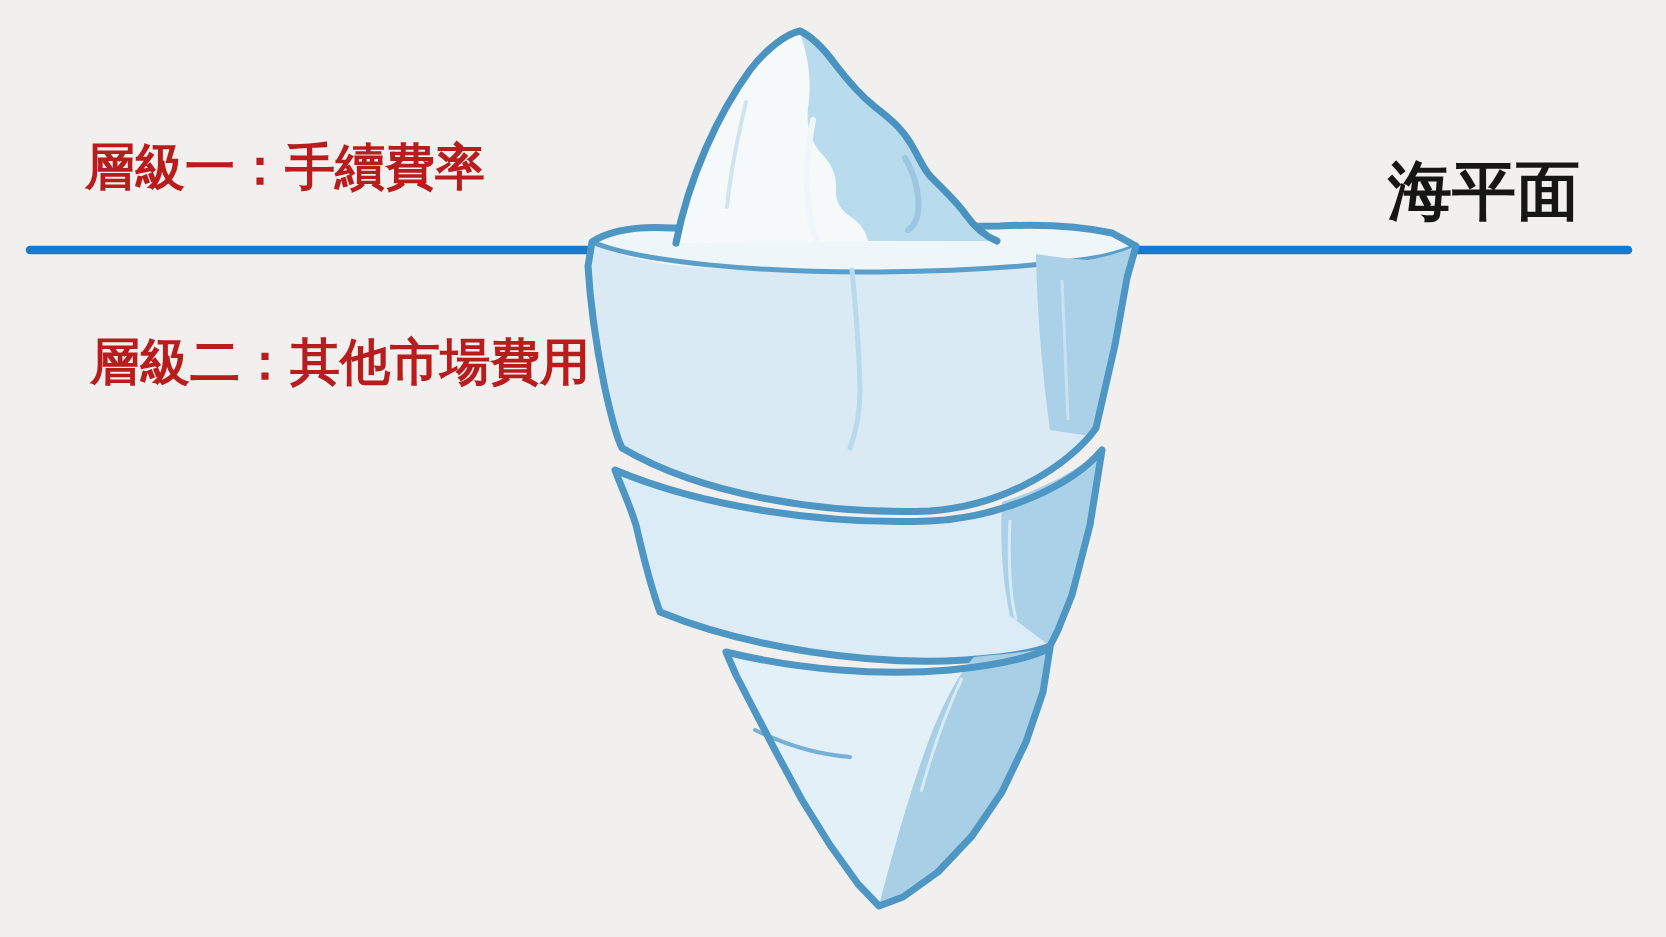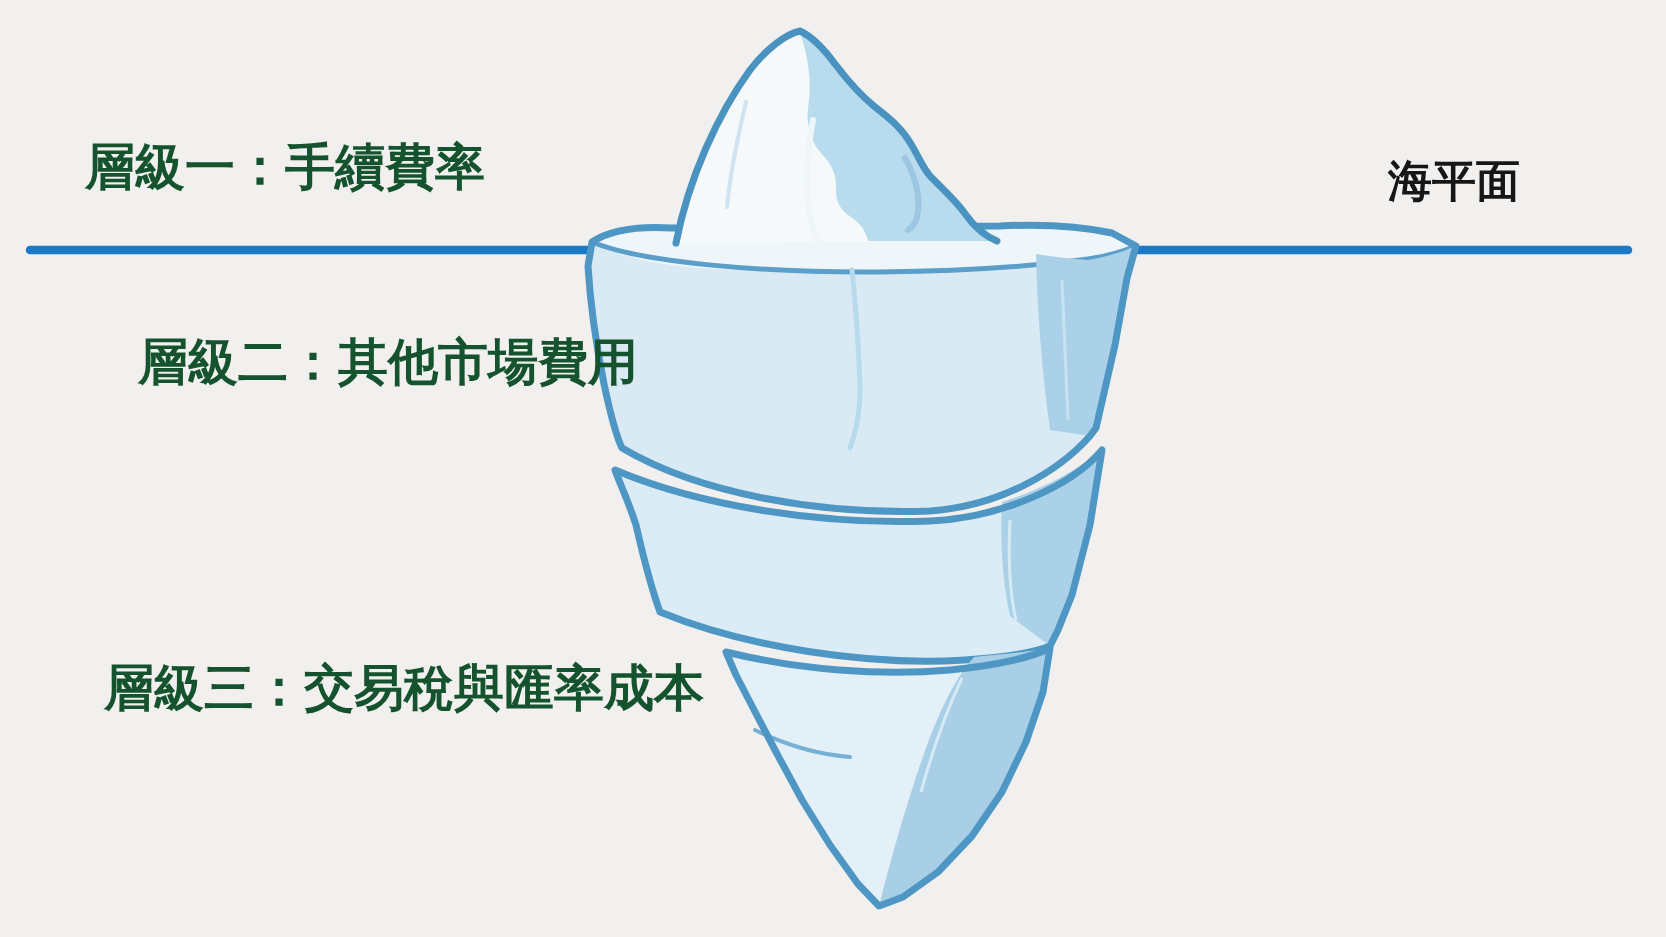--- a/index.html
+++ b/index.html
@@ -21,33 +21,33 @@
     position: absolute;
     left: 0;
     top: 0;
     display: block;
   }
   .layer-label {
     position: absolute;
     font-size: 50px;
     font-weight: 900;
     line-height: 1.1;
-    color: #14532d;
+    color: #b91c1c;
     white-space: nowrap;
     letter-spacing: 0px;
   }
   .label-1 { left: 85px;  top: 140px; }
-  .label-2 { left: 90px;  top: 335px; margin-left: 48px; }
+  .label-2 { left: 90px;  top: 335px; }
   .label-3 { left: 104px; top: 661px; }
   .label-4 { left: 102px; top: 791px; }
   .sea-label {
     position: absolute;
     left: 1388px;
     top: 158px;
-    font-size: 44px;
+    font-size: 64px;
     font-weight: 900;
     line-height: 1.05;
     color: #161616;
     white-space: nowrap;
   }
 </style>
 </head>
 <body>
 
 <div class="stage">
@@ -135,18 +135,17 @@
                C848,81 860,95 875,107 C892,120 903,130 911,144
                C919,157 923,169 931,177 C946,192 958,203 966,215
                C976,229 985,236 997,241" fill="none" stroke="#4a93c1" stroke-width="7" stroke-linejoin="round" stroke-linecap="round"></path>
     </g>
   </svg>
 
   <div class="layer-label label-1">層級一：手續費率</div>
 
   <div class="layer-label label-2">層級二：其他市場費用</div>
 
-  <div class="layer-label label-3">層級三：交易稅與匯率成本</div>
 
 
   <div class="sea-label">海平面</div>
 
 </div>
 
 </body></html>

